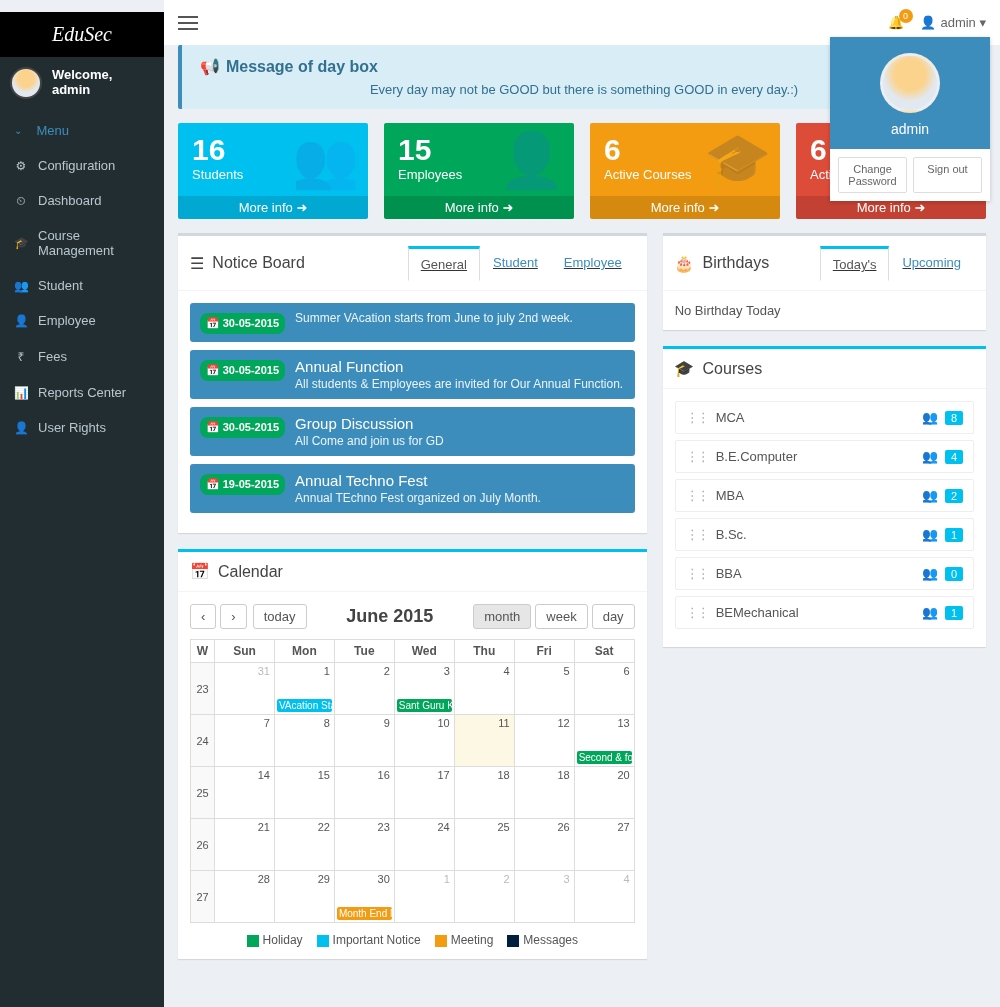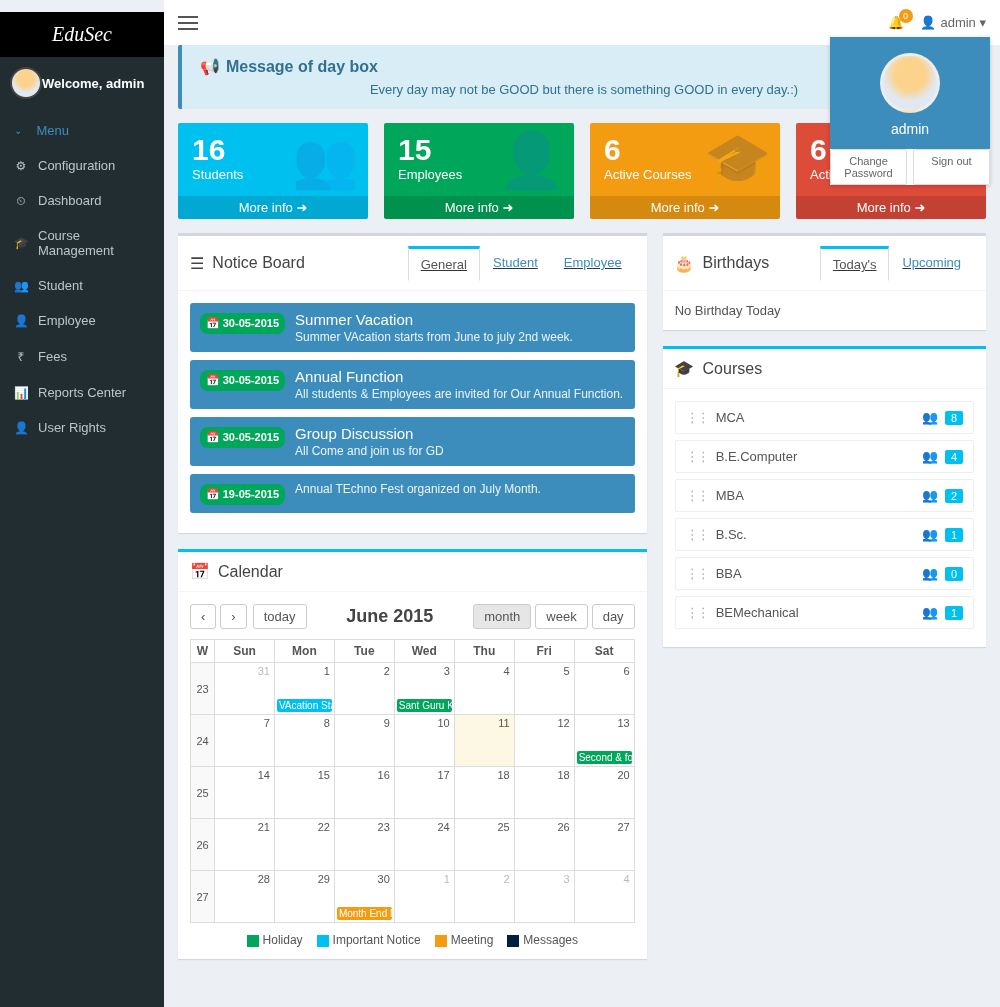--- a/index.html
+++ b/index.html
@@ -2,41 +2,41 @@
 <html><head>
 <meta charset="utf-8">
 <style>
 * { margin:0; padding:0; box-sizing:border-box; font-family:'Source Sans Pro','Helvetica Neue',Helvetica,Arial,sans-serif; }
 body { background:#ecf0f5; color:#333; font-size:14px; }
 a { text-decoration:none; }
 
 
 .sidebar { position:fixed; top:12px; left:0; width:164px; height:100%; background:#222d32; color:#b8c7ce; }
 .logo { height:45px; line-height:45px; text-align:center; background:#000; color:#fff; font-family:Georgia,serif; font-style:italic; font-size:20px; }
-.user-panel { padding:10px; display:flex; align-items:center; }
+.user-panel { padding:10px; display:flex; gap:10px; }
 .avatar-sm { width:32px; height:32px; border-radius:50%; background:radial-gradient(circle at 50% 35%,#fbd38d 0 35%,#e2e8f0 60%); border:2px solid #444; }
 .user-panel .info { font-size:13px; font-weight:600; color:#fff; }
 .nav { list-style:none; margin-top:4px; }
 .nav li { display:flex; align-items:center; gap:10px; padding:10px 14px; color:#b8c7ce; cursor:pointer; font-size:13px; }
 .nav li .ico { width:14px; display:inline-block; text-align:center; font-size:12px; }
 .nav li .chev { margin-right:4px; font-size:10px;}
 .nav li.menu-header { color:#3c8dbc; font-size:13px; }
 
 
 .main { margin-left:164px; min-height:100vh; display:flex; flex-direction:column; }
 .topbar { height:45px; background:#fff; display:flex; align-items:center; padding:0 14px; justify-content:space-between; position:relative; }
 .hamburger { width:20px; height:14px; display:flex; flex-direction:column; justify-content:space-between; cursor:pointer; }
 .hamburger span { height:2px; background:#555; }
 .top-right { display:flex; align-items:center; gap:16px; color:#666; font-size:13px; }
 .bell { position:relative; }
 .bell .dot { position:absolute; top:-6px; right:-8px; background:#f39c12; color:#fff; font-size:9px; width:14px; height:14px; border-radius:50%; display:flex; align-items:center; justify-content:center; }
 .user-drop { position:absolute; top:37px; right:10px; width:160px; background:#fff; box-shadow:0 1px 4px rgba(0,0,0,.2); z-index:50; }
 .user-drop .head { background:#3c8dbc; color:#fff; text-align:center; padding:16px 0 12px; }
 .user-drop .head .av { width:60px; height:60px; border-radius:50%; margin:0 auto 8px; background:radial-gradient(circle at 50% 35%,#fbd38d 0 35%,#e2e8f0 60%); border:3px solid rgba(255,255,255,.3); }
-.user-drop .foot { display:flex; justify-content:space-between; gap:6px; }
+.user-drop .foot { display:flex; justify-content:space-between; padding:8px; gap:6px; }
 .user-drop .foot a { flex:1; text-align:center; font-size:11px; color:#666; border:1px solid #ddd; padding:5px 2px; border-radius:2px; background:#fff; }
 
 .breadcrumbs { padding:12px 14px; font-size:13px; color:#777; }
 .breadcrumbs a { color:#3c8dbc; }
 .content { padding:0 14px 20px; flex:1; }
 
 .callout { background:#d9edf7; border-left:4px solid #3c8dbc; padding:12px 18px; color:#31708f; border-radius:2px; margin-bottom:14px; }
 .callout h4 { font-size:16px; margin-bottom:6px; display:flex; align-items:center; gap:6px; font-weight:600; }
 .callout p { font-size:13px; text-align:center; }
 
@@ -229,41 +229,41 @@
             <div class="tabs">
               <a class="active">General</a>
               <a>Student</a>
               <a>Employee</a>
             </div>
           </div>
           <div class="box-body" id="notice-body">
               <div class="notice">
      <span class="date">📅 30-05-2015</span>
      <div class="txt">
-                  <h5>Summer Vacation</h5>
      <p>Summer VAcation starts from June to july 2nd week.</p>
                 </div>
    </div>
               <div class="notice">
      <span class="date">📅 30-05-2015</span>
      <div class="txt">
                   <h5>Annual Function</h5>
      <p>All students &amp; Employees are invited for Our Annual Function.</p>
                 </div>
    </div>
               <div class="notice">
      <span class="date">📅 30-05-2015</span>
      <div class="txt">
                   <h5>Group Discussion</h5>
      <p>All Come and join us for GD</p>
                 </div>
    </div>
               <div class="notice">
      <span class="date">📅 19-05-2015</span>
      <div class="txt">
+                  <h5>Annual Techno Fest</h5>
      <p>Annual TEchno Fest organized on July Month.</p>
                 </div>
    </div>
             </div>
         </div>
 
         <div class="box">
           <div class="box-header">
             <div class="box-title">
                 <span>📅</span>

